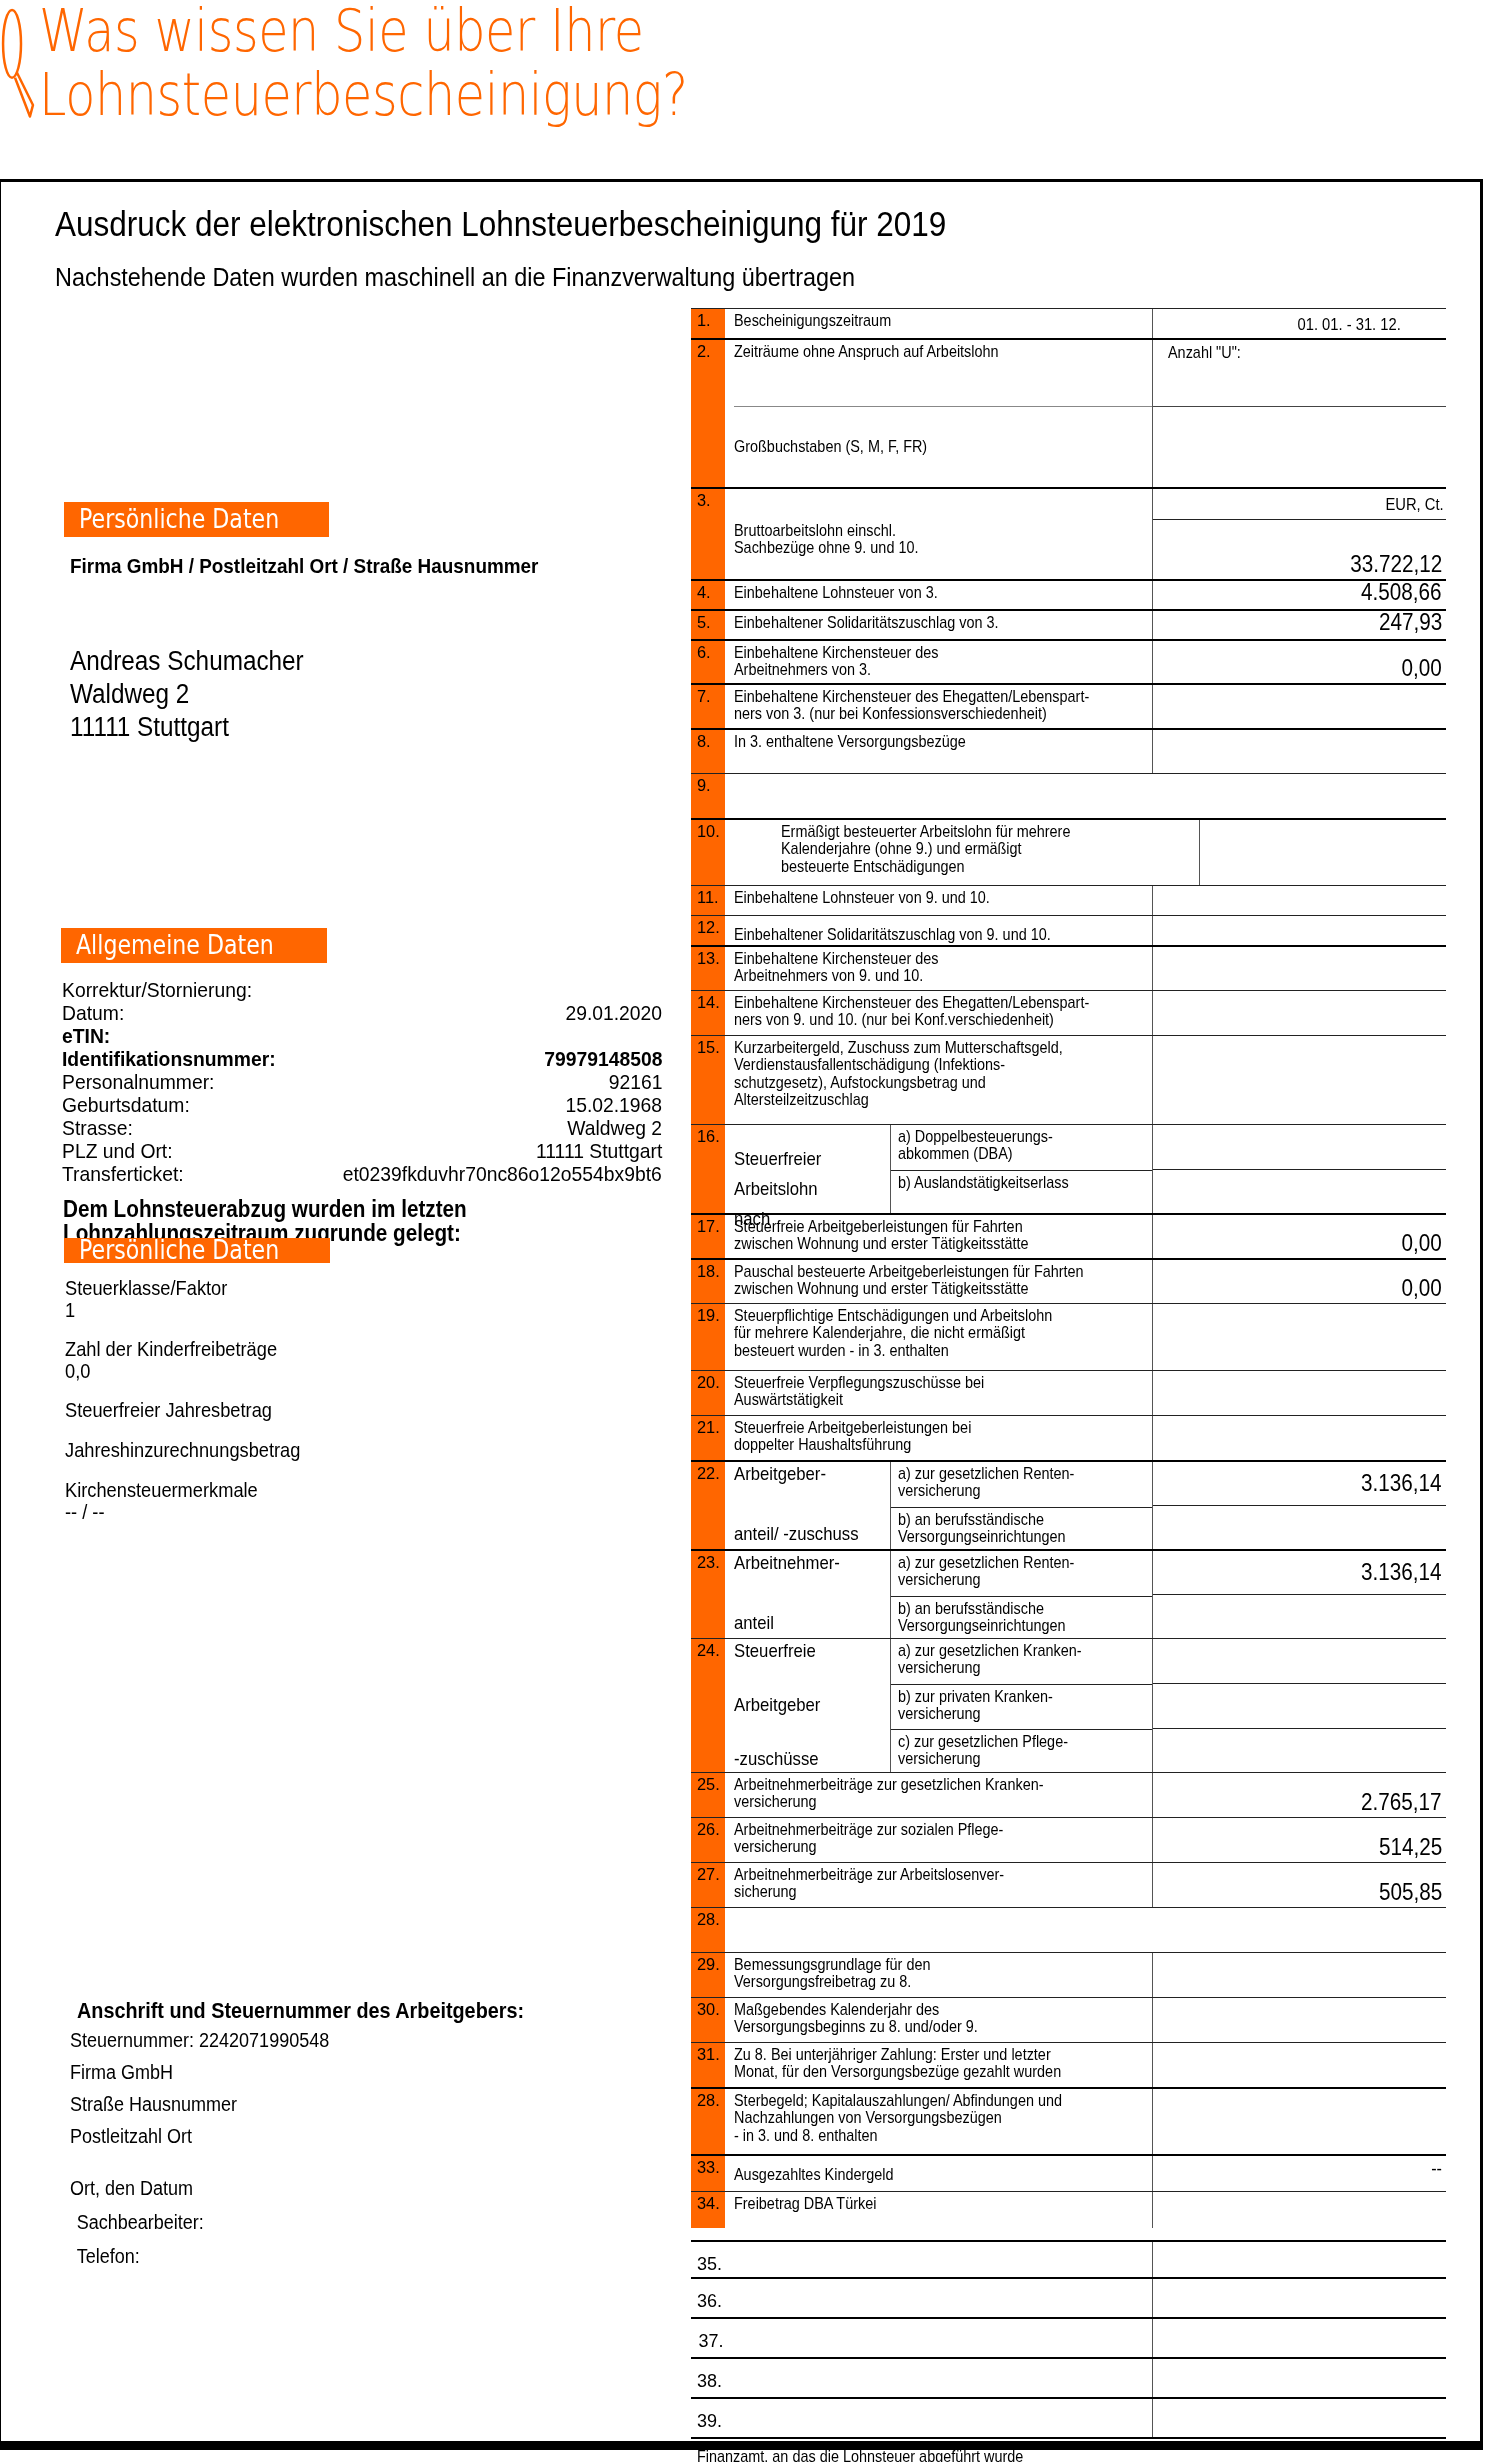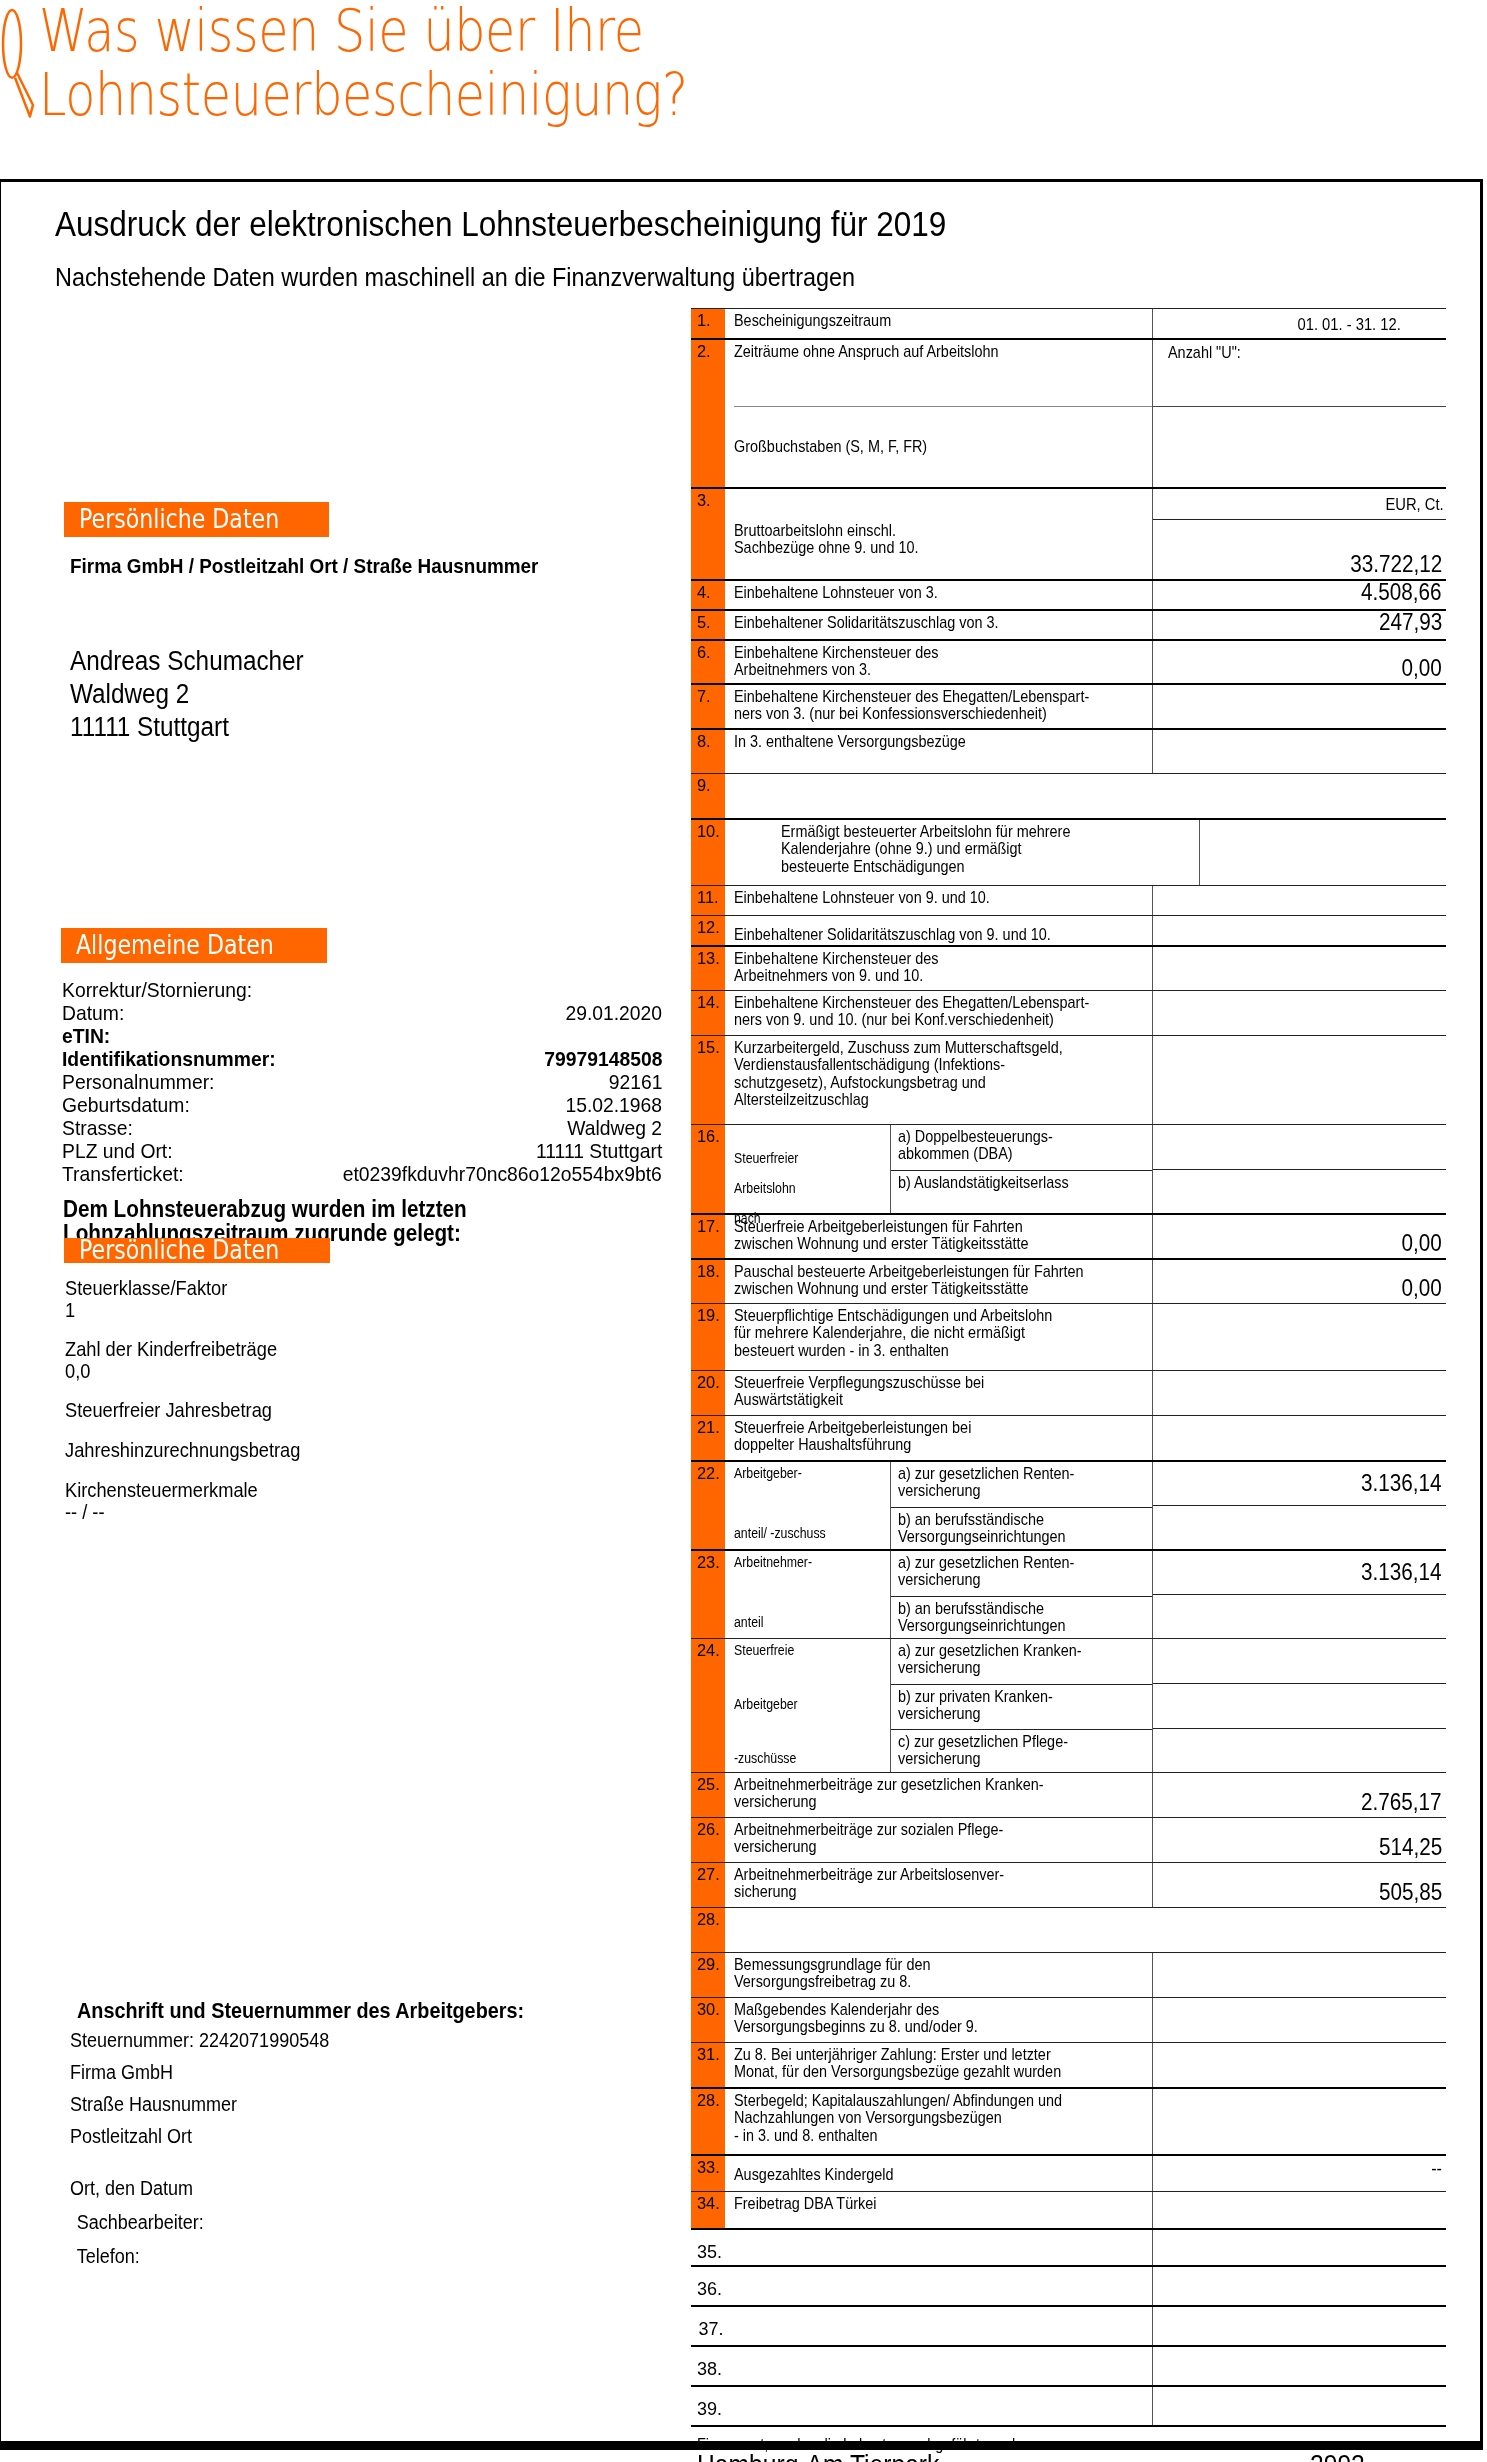--- a/index.html
+++ b/index.html
@@ -23,21 +23,21 @@
   .tbl { position:absolute; left:691px; top:308px; width:755px; }
   .trow { position:relative; border-top:1px solid #222; display:flex; box-sizing:border-box; }
   .trow.thick { border-top:2px solid #000; }
   .num { width:34px; background:#ff6600; font-size:16.4px; padding:2px 0 0 6px; box-sizing:border-box; flex:none; }
   .num.plain { background:#fff; font-size:18px; }
   .desc { width:428px; border-right:1px solid #555; flex:none; padding:3px 0 0 9px; box-sizing:border-box; font-size:16.4px; line-height:17.4px; }
   .desc .t { display:inline-block; transform:scaleX(0.88); transform-origin:left top; white-space:nowrap; }
   .val { flex:1; position:relative; box-sizing:border-box; }
   .amount { position:absolute; right:4px; bottom:1px; font-size:23px; transform:scaleX(0.9); transform-origin:right bottom; white-space:nowrap; }
   .split { display:flex; width:428px; border-right:1px solid #555; flex:none; box-sizing:border-box; }
-  .split .lft { width:166px; border-right:1px solid #555; padding:3px 0 0 9px; box-sizing:border-box; font-size:14px; line-height:17.4px; }
+  .split .lft { width:166px; border-right:1px solid #555; padding:3px 0 0 9px; box-sizing:border-box; font-size:19px; line-height:17.4px; }
   .split .rgt { flex:1; }
   .sub { border-top:1px solid #222; padding:3px 0 0 7px; box-sizing:border-box; font-size:16.4px; line-height:17.4px; }
   .sub:first-child { border-top:none; }
   .sub .t, .split .lft .t { display:inline-block; transform:scaleX(0.88); transform-origin:left top; white-space:nowrap; }
   .valcol { flex:1; display:flex; flex-direction:column; }
   .valcell { position:relative; border-top:1px solid #222; box-sizing:border-box; }
   .valcell:first-child { border-top:none; }
   .finanz { position:relative; border-top:2px solid #000; border-bottom:1.5px solid #000; height:55px; }
   .finanz .lbl { position:absolute; left:6px; top:8px; font-size:16.4px; transform:scaleX(0.88); transform-origin:left top; white-space:nowrap; }
   .finanz .name { position:absolute; left:6px; top:22px; font-size:28px; transform:scaleX(0.88); transform-origin:left top; white-space:nowrap; }
@@ -561,21 +561,21 @@
     </div>
     <div class="trow" style="height: 37px;">
       <div class="num">34.</div>
       <div class="desc">
         <div style="height: 17.4px;"><span class="t">Freibetrag DBA Türkei</span></div>
       </div>
       <div class="val">
         <span class="amount"></span>
       </div>
     </div>
-    <div class="trow thick" style="height: 37px;">
+    <div class="trow thick" style="height: 37px; margin-top: 12px;">
       <div class="num plain" style="padding-top: 12px; border-right: 0px;">35.</div>
       <div class="desc" style="border-right: 1px solid rgb(85, 85, 85);"></div>
       <div class="val"></div>
     </div>
     <div class="trow thick" style="height: 40px;">
       <div class="num plain" style="padding-top: 12px; border-right: 0px;">36.</div>
       <div class="desc" style="border-right: 1px solid rgb(85, 85, 85);"></div>
       <div class="val"></div>
     </div>
     <div class="trow thick" style="height: 40px; text-align: center;">

